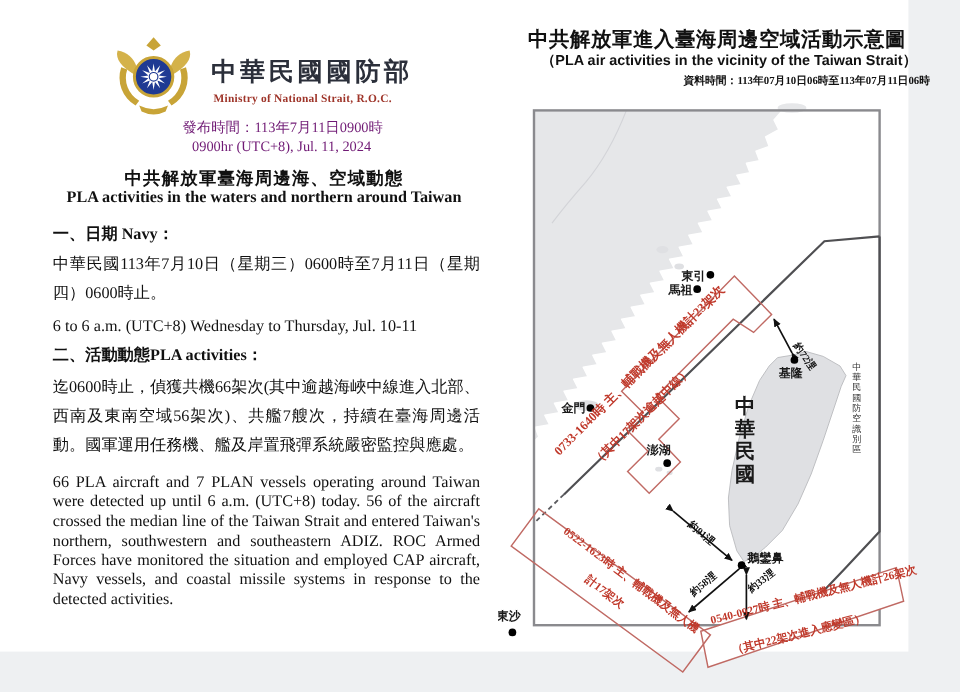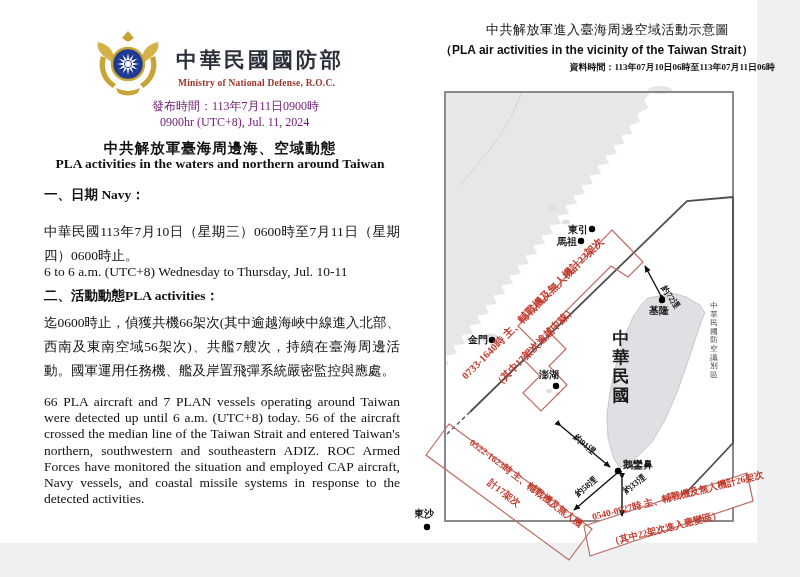--- a/index.html
+++ b/index.html
@@ -8,22 +8,22 @@
   .page{position:absolute;left:0;top:0;width:757px;height:543px;background:#ffffff;}
   .abs{position:absolute;}
   .doc-ministry{font-size:21px;font-weight:bold;letter-spacing:3px;color:#2b2f3a;}
   .doc-ministry-en{font-size:9.5px;font-weight:bold;color:#9e3429;letter-spacing:.2px;}
   .rel{font-size:12px;color:#701a75;}
   .doc-title{font-size:14.5px;font-weight:bold;text-align:center;letter-spacing:1px;}
   .doc-title-en{font-size:13.5px;font-weight:bold;text-align:center;letter-spacing:0;}
   .hd{font-size:13.5px;font-weight:bold;}
   .para{font-size:13.5px;line-height:24px;text-align:justify;}
   .para-en{font-size:13.5px;line-height:16.2px;text-align:justify;}
-  .map-title{font-size:13px;font-weight:normal;text-align:center;letter-spacing:.5px;}
-  .map-title-en{font-size:12px;font-weight:bold;text-align:left;font-family:"Liberation Sans","DejaVu Sans",sans-serif;}
+  .map-title{font-size:17px;font-weight:bold;letter-spacing:.5px;}
+  .map-title-en{font-size:12px;font-weight:bold;text-align:center;font-family:"Liberation Sans","DejaVu Sans",sans-serif;}
   .map-datatime{font-size:9px;font-weight:bold;text-align:right;}
   svg text{font-family:"Liberation Serif","DejaVu Serif",serif;}
   .place{font-size:10px;font-weight:600;fill:#1a1a1a;}
   .redtx{font-size:10.5px;font-weight:bold;fill:#c0392b;}
   .redtx2{font-size:10px;font-weight:bold;fill:#c0392b;}
   .redtx3{font-size:9.5px;font-weight:bold;fill:#c0392b;}
   .dist{font-size:8.5px;font-weight:600;fill:#111;}
 </style>
 </head>
 <body>
@@ -37,30 +37,30 @@
     <path d="M-16,-2 Q-33,-12 -30,-22 Q-18,-20 -14,-8 Z" fill="#d4b24a"></path>
     <path d="M16,-2 Q33,-12 30,-22 Q18,-20 14,-8 Z" fill="#d4b24a"></path>
     <path d="M-6,-26 L0,-33 L6,-26 L0,-22 Z" fill="#c8a437"></path>
     <path d="M-12,24 Q0,30 12,24 L10,29 Q0,34 -10,29 Z" fill="#c8a437"></path>
     <circle r="16" fill="#1f3a93" stroke="#c8a437" stroke-width="2.5"></circle>
     <polygon fill="#ffffff" points="11,0 4.35,1.16 9.53,5.5 3.18,3.18 5.5,9.53 1.16,4.35 0,11 -1.16,4.35 -5.5,9.53 -3.18,3.18 -9.53,5.5 -4.35,1.16 -11,0 -4.35,-1.16 -9.53,-5.5 -3.18,-3.18 -5.5,-9.53 -1.16,-4.35 0,-11 1.16,-4.35 5.5,-9.53 3.18,-3.18 9.53,-5.5 4.35,-1.16"></polygon>
     <circle r="3.6" fill="#ffffff" stroke="#1f3a93" stroke-width="1"></circle>
   </svg>
 
   <div class="abs doc-ministry" style="left:176px;top:46px">中華民國國防部</div>
-  <div class="abs doc-ministry-en" style="left:178px;top:78px">Ministry of National Defense, R.O.C.</div>
+  <div class="abs doc-ministry-en" style="left:178px;top:78px">Ministry of National Strait, R.O.C.</div>
 
   <div class="abs rel" style="left:152px;top:98px">發布時間：113年7月11日0900時</div>
   <div class="abs rel" style="left:160px;top:115px">0900hr (UTC+8), Jul. 11, 2024</div>
 
   <div class="abs doc-title" style="left:40px;top:139px;width:360px">中共解放軍臺海周邊海、空域動態</div>
   <div class="abs doc-title-en" style="left:40px;top:156px;width:360px">PLA activities in the waters and northern around Taiwan</div>
 
   <div class="abs hd" style="left:44px;top:186px">一、日期 Navy：</div>
-  <div class="abs para" style="left:44px;top:220px;width:356px">中華民國113年7月10日（星期三）0600時至7月11日（星期四）0600時止。</div>
+  <div class="abs para" style="left:44px;top:208px;width:356px">中華民國113年7月10日（星期三）0600時至7月11日（星期四）0600時止。</div>
   <div class="abs para" style="left:44px;top:260px;width:356px">6 to 6 a.m. (UTC+8) Wednesday to Thursday, Jul. 10-11</div>
 
   <div class="abs hd" style="left:44px;top:287px">二、活動動態PLA activities：</div>
   <div class="abs para" style="left:44px;top:311px;width:356px">迄0600時止，偵獲共機66架次(其中逾越海峽中線進入北部、西南及東南空域56架次)、共艦7艘次，持續在臺海周邊活動。國軍運用任務機、艦及岸置飛彈系統嚴密監控與應處。</div>
   <div class="abs para-en" style="left:44px;top:394px;width:356px">66 PLA aircraft and 7 PLAN vessels operating around Taiwan were detected up until 6 a.m. (UTC+8) today. 56 of the aircraft crossed the median line of the Taiwan Strait and entered Taiwan's northern, southwestern and southeastern ADIZ. ROC Armed Forces have monitored the situation and employed CAP aircraft, Navy vessels, and coastal missile systems in response to the detected activities.</div>
 
   <div class="abs map-title" style="left:440px;top:21px;width:335px">中共解放軍進入臺海周邊空域活動示意圖</div>
   <div class="abs map-title-en" style="left:440px;top:42px;width:335px">（PLA air activities in the vicinity of the Taiwan Strait）</div>
   <div class="abs map-datatime" style="left:445px;top:61px;width:330px">資料時間：113年07月10日06時至113年07月11日06時</div>
 

